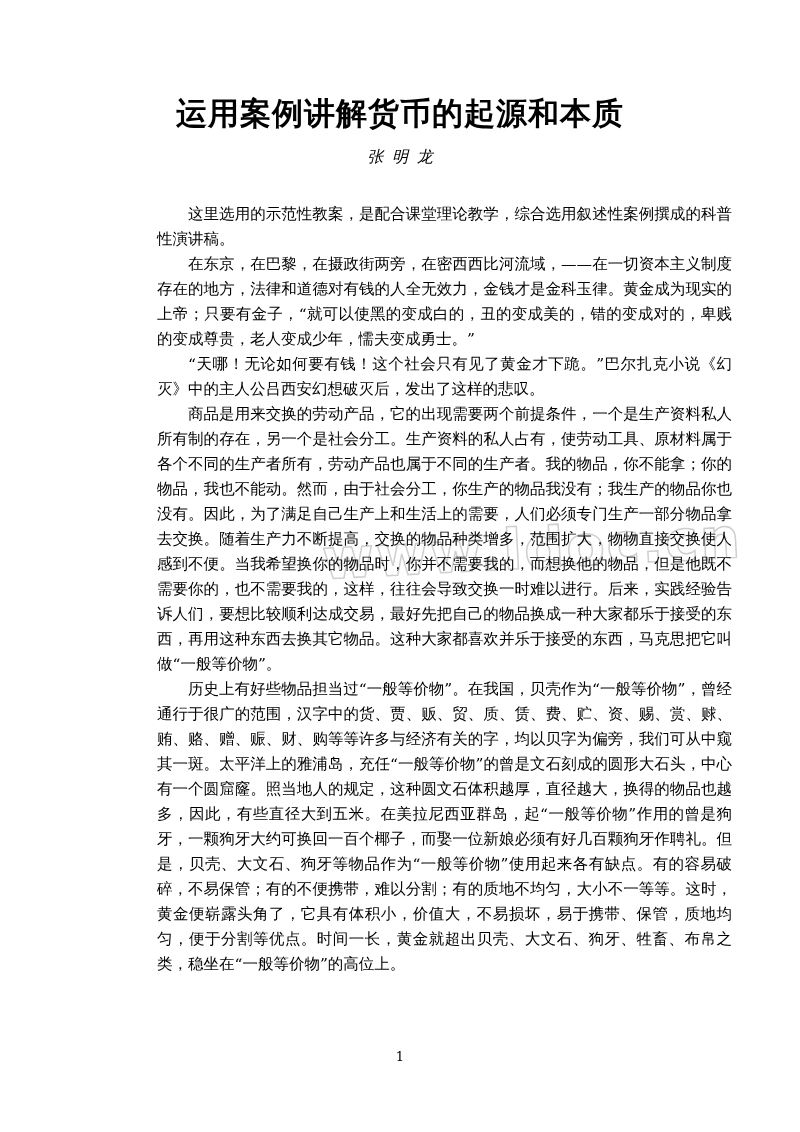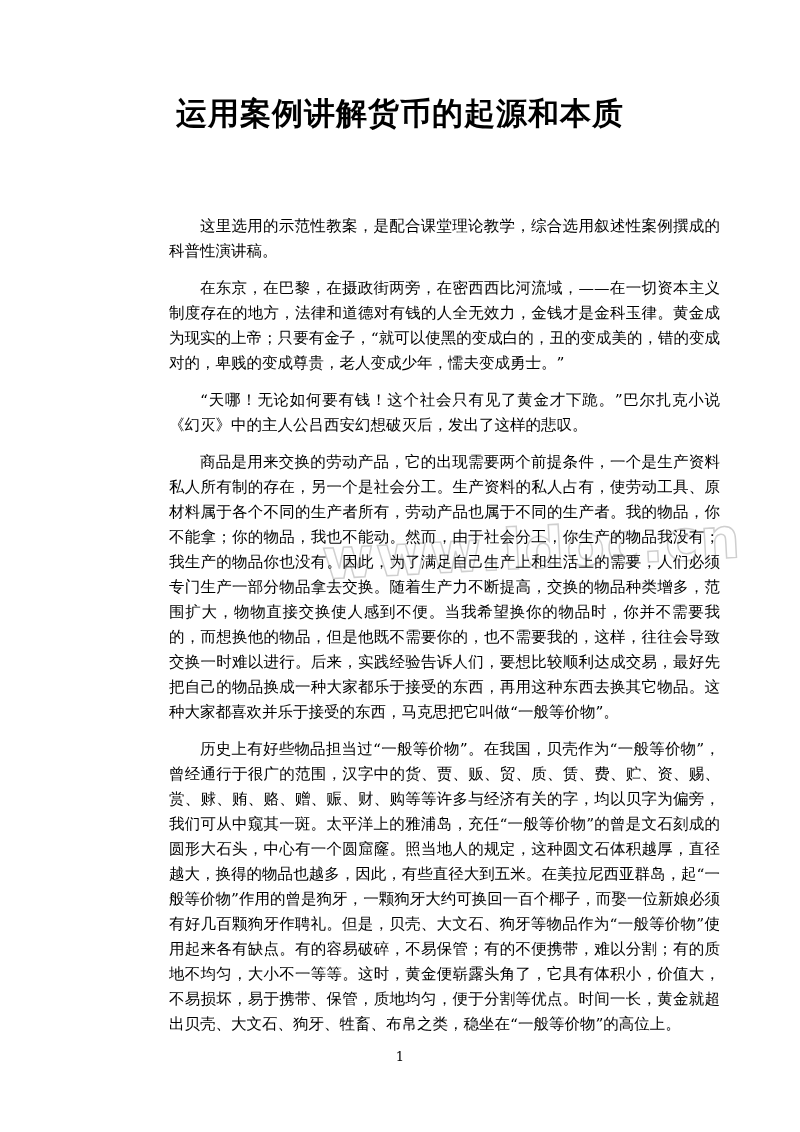--- a/index.html
+++ b/index.html
@@ -61,38 +61,39 @@
     position: absolute;
     top: 202px;
     left: 113px;
     width: 575px;
     font-size: 15.5px;
     line-height: 25px;
     text-align: justify;
     z-index: 2;
   }
   .para {
-    margin: 12px;
+    margin: 0;
     text-indent: 2em;
   }
   .page-number {
     position: absolute;
     top: 1049px;
     left: 0;
     right: 0;
     text-align: center;
     font-size: 13px;
     z-index: 2;
   }
 </style>
 </head>
 <body>
 
 <div class="page">
   <h1 class="title">运用案例讲解货币的起源和本质</h1>
+  <div class="author">张明龙</div>
   <div class="watermark">www.ldoc.cn</div>
   <div class="body">
     <p class="para">这里选用的示范性教案，是配合课堂理论教学，综合选用叙述性案例撰成的科普性演讲稿。</p>
     <p class="para">在东京，在巴黎，在摄政街两旁，在密西西比河流域，——在一切资本主义制度存在的地方，法律和道德对有钱的人全无效力，金钱才是金科玉律。黄金成为现实的上帝；只要有金子，“就可以使黑的变成白的，丑的变成美的，错的变成对的，卑贱的变成尊贵，老人变成少年，懦夫变成勇士。”</p>
     <p class="para">“天哪！无论如何要有钱！这个社会只有见了黄金才下跪。”巴尔扎克小说《幻灭》中的主人公吕西安幻想破灭后，发出了这样的悲叹。</p>
     <p class="para">商品是用来交换的劳动产品，它的出现需要两个前提条件，一个是生产资料私人所有制的存在，另一个是社会分工。生产资料的私人占有，使劳动工具、原材料属于各个不同的生产者所有，劳动产品也属于不同的生产者。我的物品，你不能拿；你的物品，我也不能动。然而，由于社会分工，你生产的物品我没有；我生产的物品你也没有。因此，为了满足自己生产上和生活上的需要，人们必须专门生产一部分物品拿去交换。随着生产力不断提高，交换的物品种类增多，范围扩大，物物直接交换使人感到不便。当我希望换你的物品时，你并不需要我的，而想换他的物品，但是他既不需要你的，也不需要我的，这样，往往会导致交换一时难以进行。后来，实践经验告诉人们，要想比较顺利达成交易，最好先把自己的物品换成一种大家都乐于接受的东西，再用这种东西去换其它物品。这种大家都喜欢并乐于接受的东西，马克思把它叫做“一般等价物”。</p>
     <p class="para">历史上有好些物品担当过“一般等价物”。在我国，贝壳作为“一般等价物”，曾经通行于很广的范围，汉字中的货、贾、贩、贸、质、赁、费、贮、资、赐、赏、赇、贿、赂、赠、赈、财、购等等许多与经济有关的字，均以贝字为偏旁，我们可从中窥其一斑。太平洋上的雅浦岛，充任“一般等价物”的曾是文石刻成的圆形大石头，中心有一个圆窟窿。照当地人的规定，这种圆文石体积越厚，直径越大，换得的物品也越多，因此，有些直径大到五米。在美拉尼西亚群岛，起“一般等价物”作用的曾是狗牙，一颗狗牙大约可换回一百个椰子，而娶一位新娘必须有好几百颗狗牙作聘礼。但是，贝壳、大文石、狗牙等物品作为“一般等价物”使用起来各有缺点。有的容易破碎，不易保管；有的不便携带，难以分割；有的质地不均匀，大小不一等等。这时，黄金便崭露头角了，它具有体积小，价值大，不易损坏，易于携带、保管，质地均匀，便于分割等优点。时间一长，黄金就超出贝壳、大文石、狗牙、牲畜、布帛之类，稳坐在“一般等价物”的高位上。</p>
 
   </div>
   <div class="page-number">1</div>

